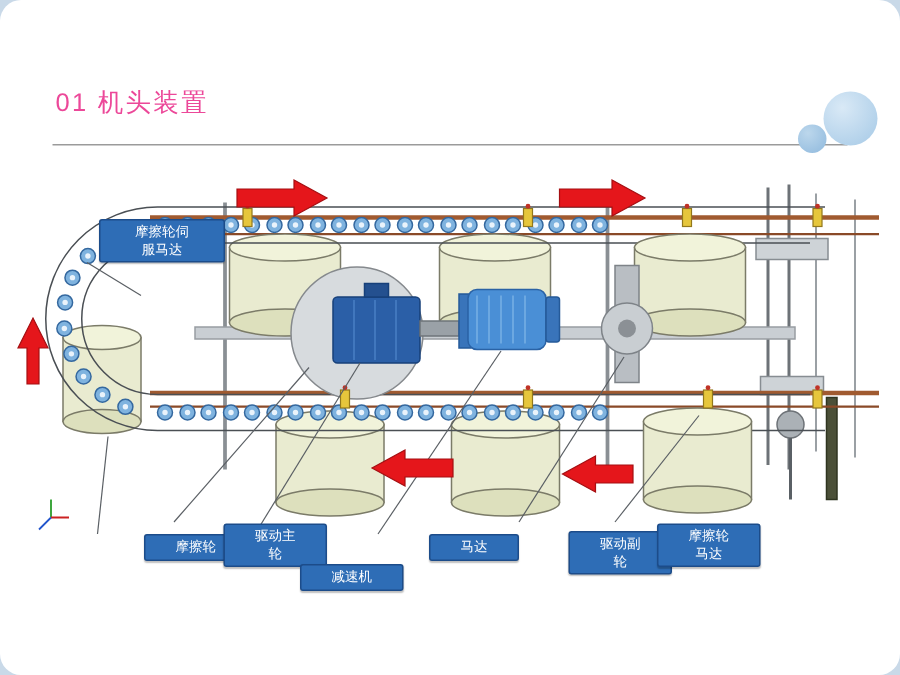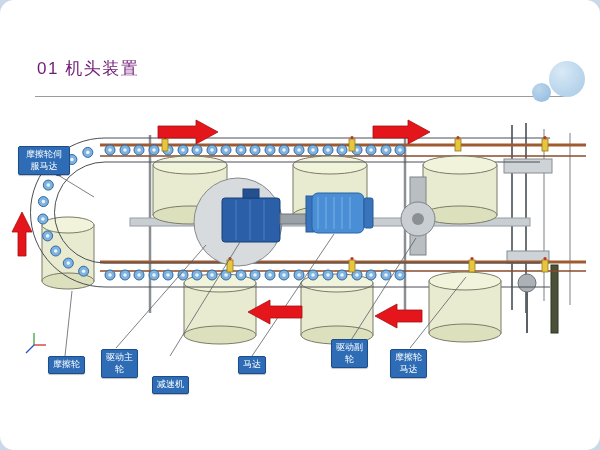--- a/index.html
+++ b/index.html
@@ -7,51 +7,52 @@
     width:600px;height:450px;
     background:#c9d9e8;
     font-family:"Liberation Sans","DejaVu Sans",sans-serif;
   }
   .slide{
     position:relative;width:600px;height:450px;
     background:#ffffff;border-radius:14px;overflow:hidden;
   }
   .title{
     position:absolute;left:37px;top:57px;
-    font-size:17px;color:#701a75;letter-spacing:1.5px;
+    font-size:17px;color:#ec4899;letter-spacing:1.5px;
   }
   .rule{
     position:absolute;left:35px;top:96px;width:530px;height:1px;background:#9b9b9b;
   }
   .deco-big{
     position:absolute;left:549px;top:61px;width:36px;height:36px;border-radius:50%;
     background:radial-gradient(circle at 35% 30%, #d9e9f6, #a5c9e6);
   }
   .deco-small{
     position:absolute;left:532px;top:83px;width:19px;height:19px;border-radius:50%;
     background:radial-gradient(circle at 35% 30%, #bcd7ec, #8fb9dd);
   }
   .diagram{
     position:absolute;left:10px;top:105px;width:580px;height:300px;
   }
   .dlabel{
     position:absolute;
     background:#2e6db6;color:#ffffff;
     font-size:9px;line-height:1.3;
-    padding:2px 4px;text-align:center;
+    padding:2px 20px;text-align:center;
     white-space:pre-line;
     border:1px solid #1c4c8a;border-radius:2px;
     box-shadow:0 1px 1px rgba(0,0,0,0.25);
+    margin-left:48px;
   }
   .lbl-servo{left:18px;top:146px;width:42px;}
   .lbl-friction{left:48px;top:356px;}
   .lbl-main{left:101px;top:349px;}
   .lbl-reducer{left:152px;top:376px;}
   .lbl-motor{left:238px;top:356px;}
-  .lbl-sub{left:331px;top:339px;}
+  .lbl-sub{left:331px;top:354px;}
   .lbl-fwmotor{left:390px;top:349px;}
 </style>
 </head>
 <body>
 
 <div class="slide">
 
   <div class="title">01 机头装置</div>
   <div class="rule"></div>
   <div class="deco-big"></div>

